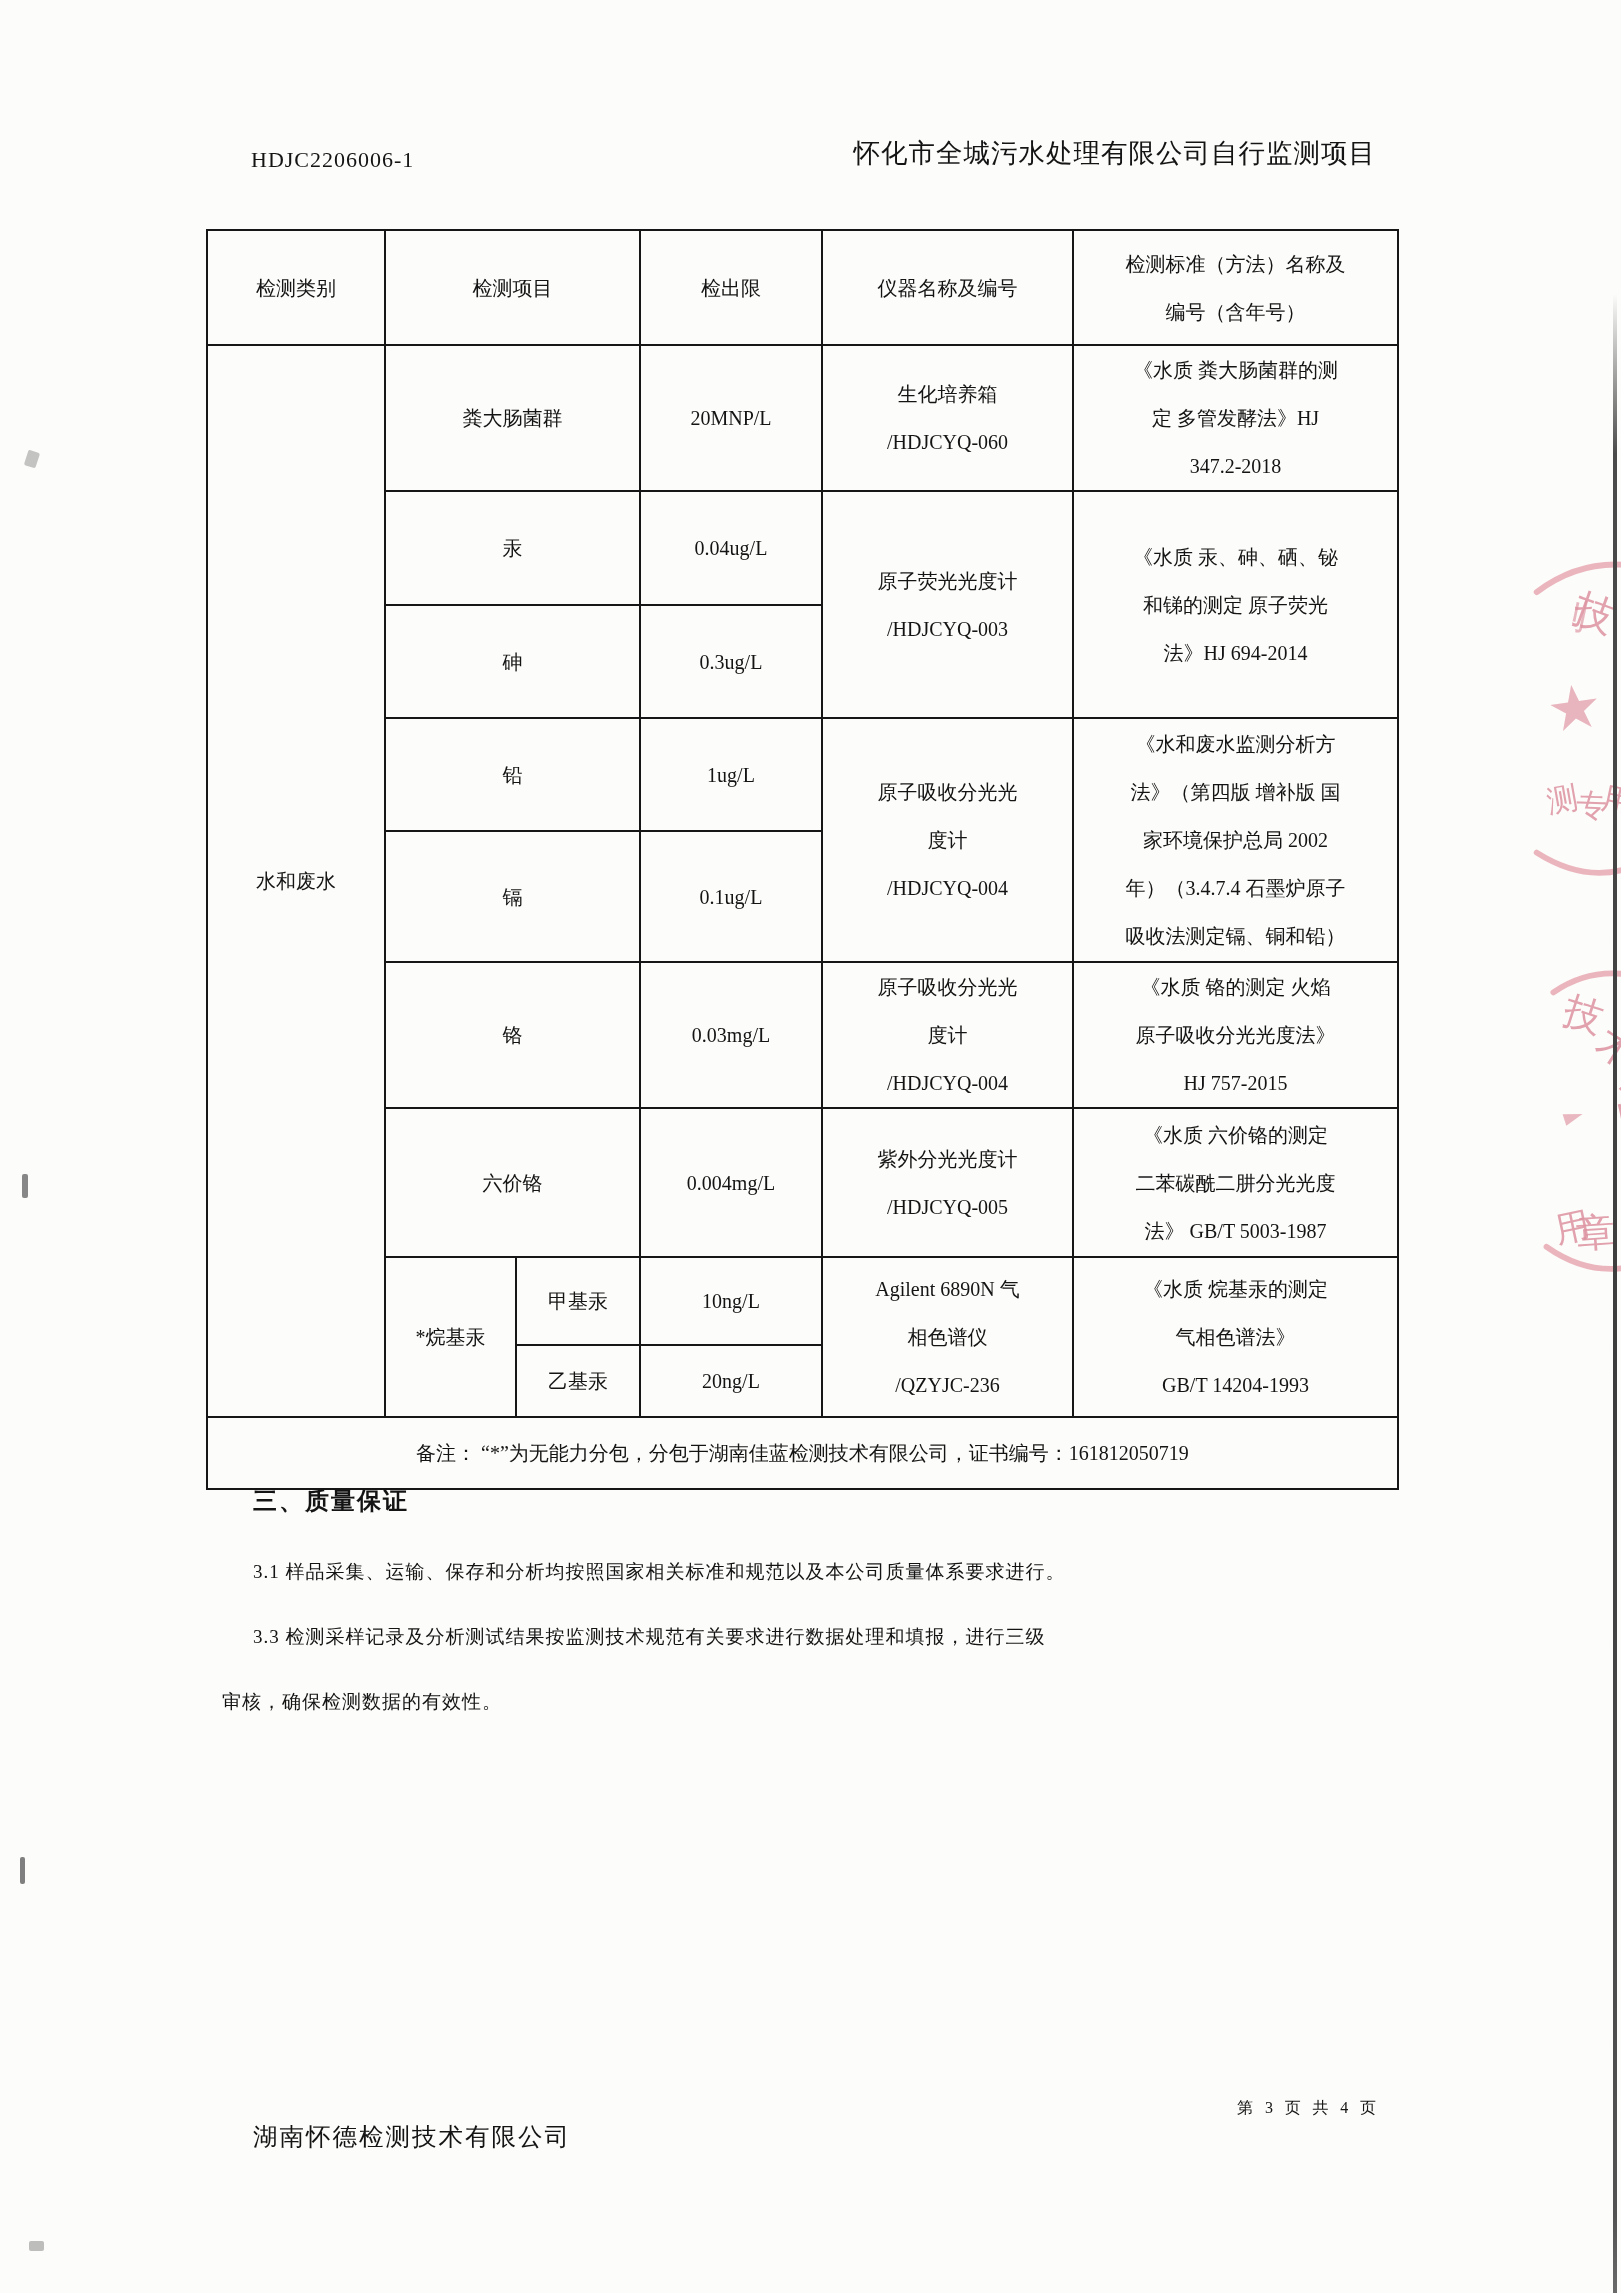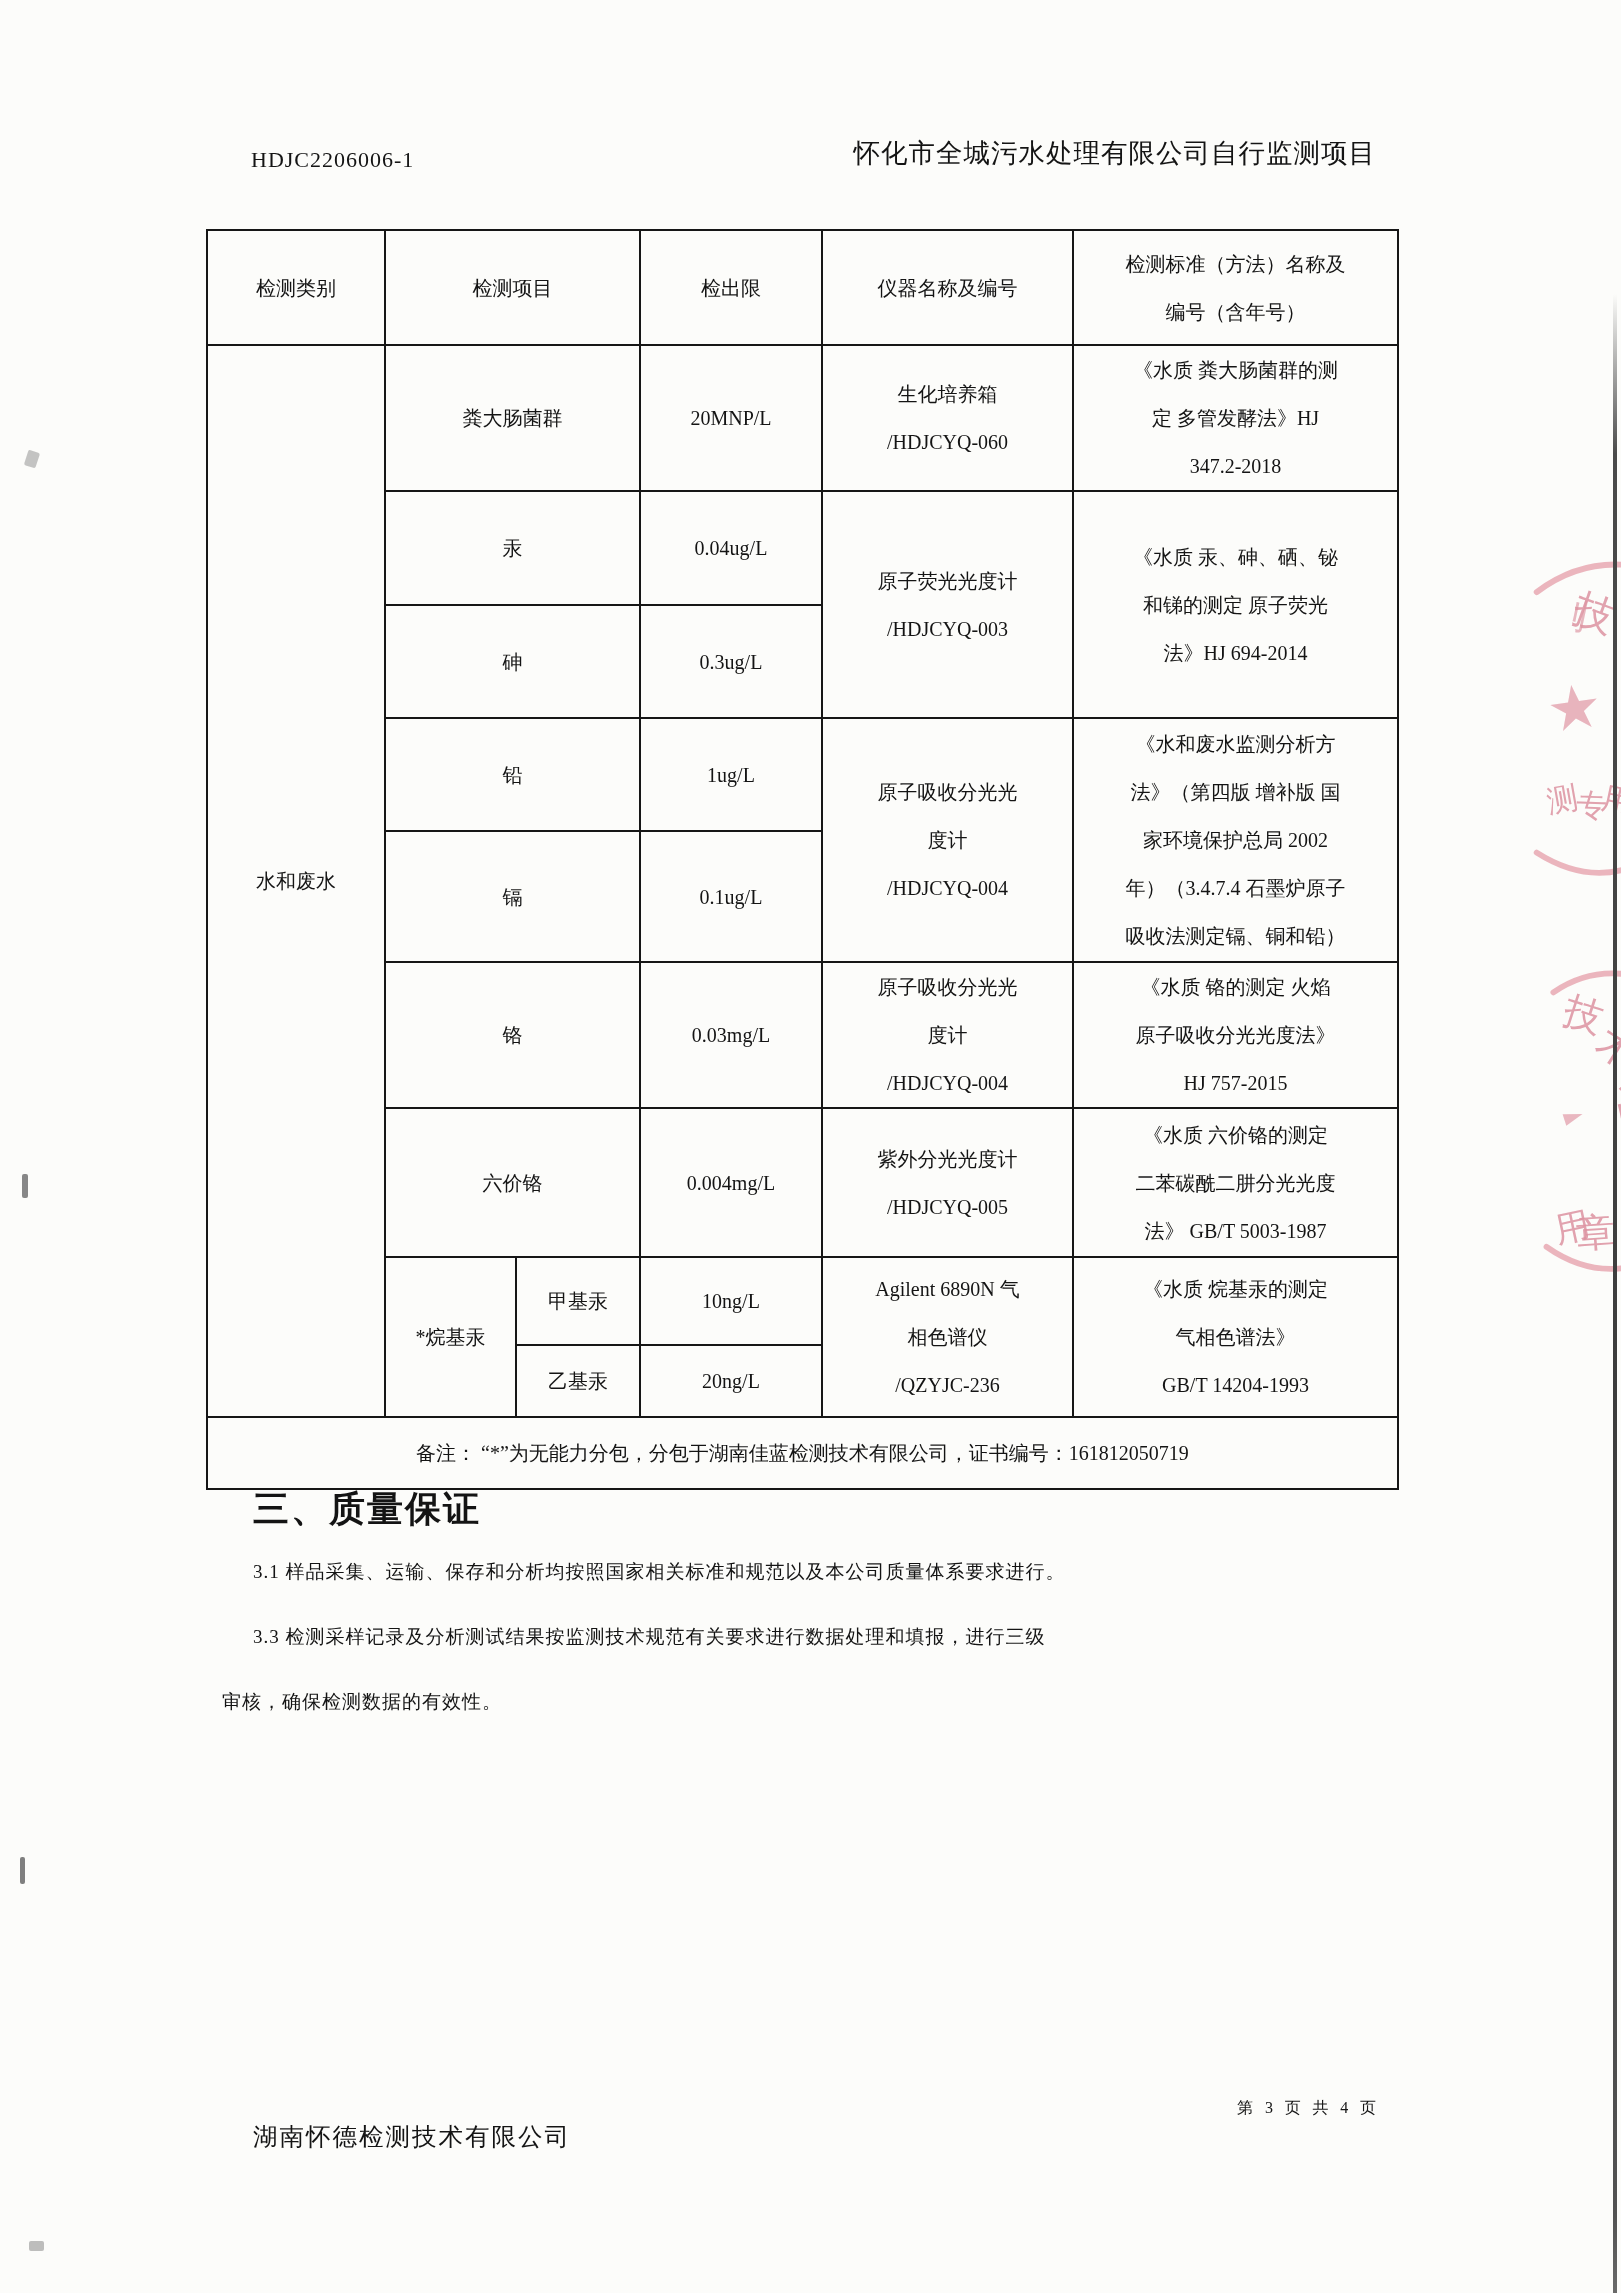--- a/index.html
+++ b/index.html
@@ -26,21 +26,21 @@
     font-weight:normal;padding:0;line-height:48px;white-space:pre-line;
     overflow:hidden;
   }
   table.report{border:2.9px solid #111;}
   tr.h117{height:115px}tr.h143{height:140px}tr.h116{height:114px}tr.h115{height:113px}
   tr.h134{height:131px}tr.h148{height:145px}tr.h152{height:149px}tr.h90{height:88px}
   tr.h73{height:72px}tr.hnote{height:72px}
   td.lh68{line-height:67px;}
   td.note-cell{text-align:left;padding-left:29px;white-space:normal;line-height:39px;}
   
-  .qa-title{position:absolute;left:253px;top:1485px;font-size:36px;font-weight:bold;letter-spacing:2px;}
+  .qa-title{position:absolute;left:253px;top:1485px;font-size:24px;font-weight:bold;letter-spacing:2px;}
   .qa-paras{position:absolute;left:222px;top:1539px;width:1194px;font-size:19px;line-height:65px;}
   .qa-paras p{margin:0;white-space:pre-line;text-indent:31px;letter-spacing:1px;}
   
   .seal-svg{position:absolute;pointer-events:none;}
   .seal-char{
     position:absolute;color:#dd93a1;opacity:.85;
     font-family:"Liberation Serif","DejaVu Serif",serif;
     pointer-events:none;
   }
   .seal-star{position:absolute;color:#e4a3af;opacity:.8;pointer-events:none;}

